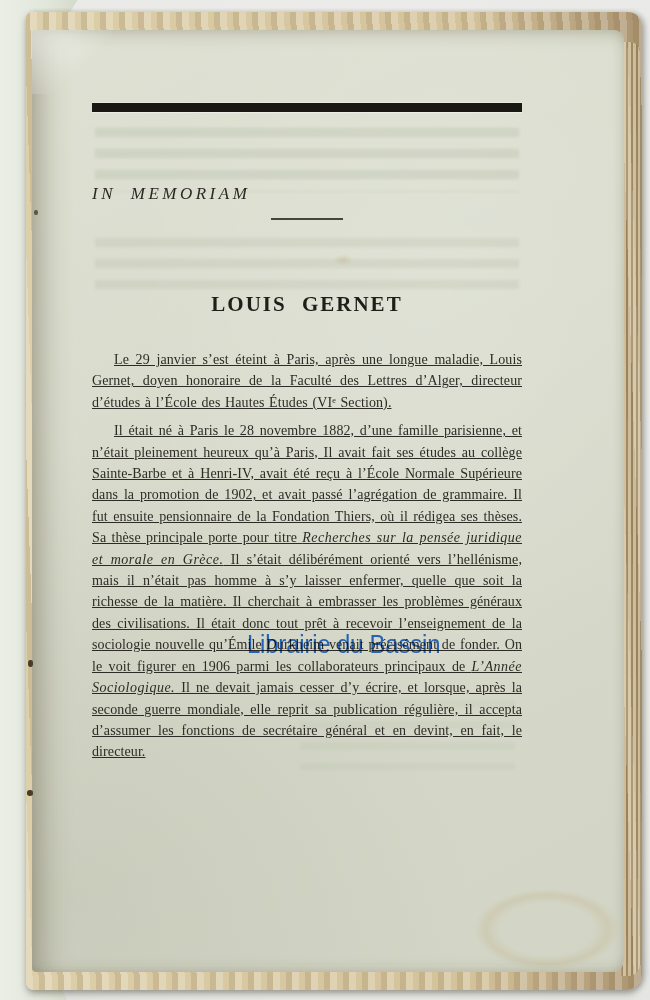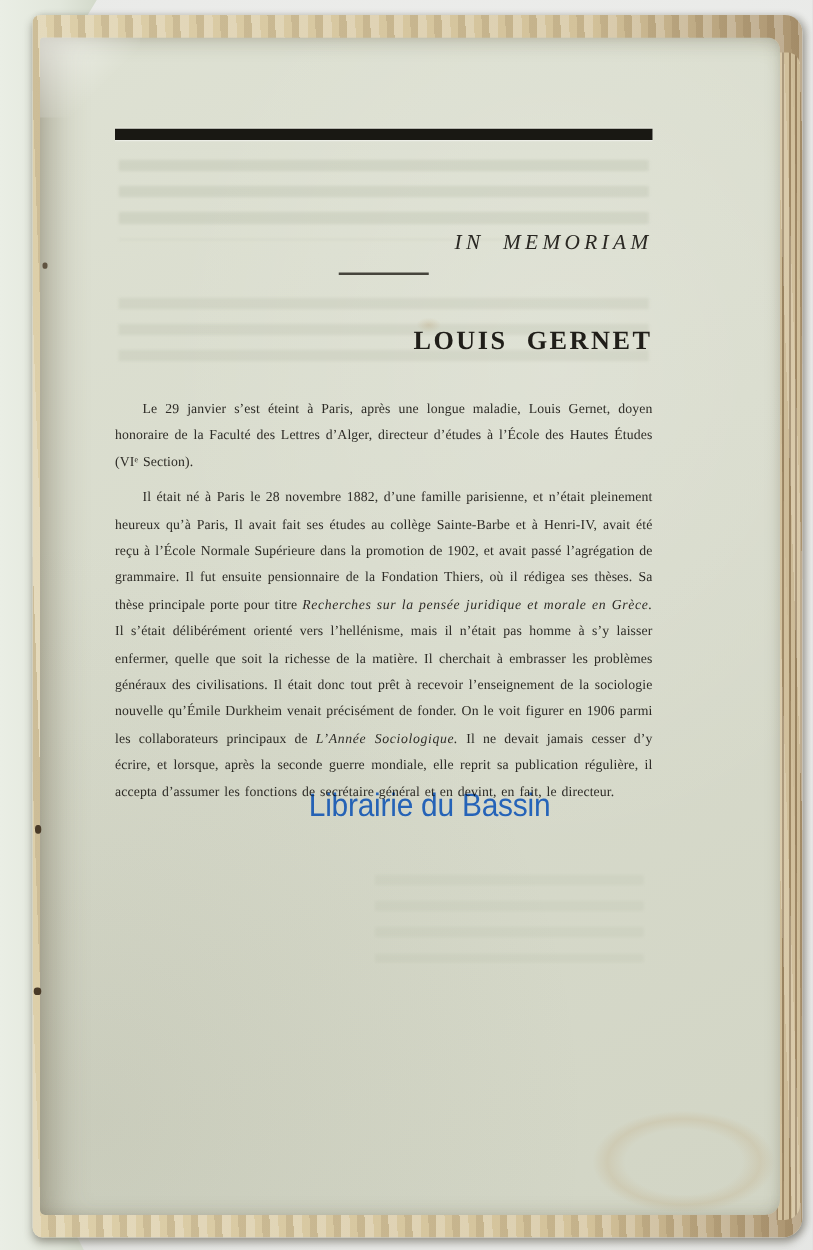--- a/index.html
+++ b/index.html
@@ -57,27 +57,27 @@
   .stain-top{left:330px;top:252px;width:26px;height:16px;border-radius:50%;
     background:radial-gradient(closest-side, rgba(180,150,100,.25), rgba(180,150,100,0) 75%);}
   .speck{position:absolute;background:#4a3b28;border-radius:45%;}
   .speck-1{left:28px;top:660px;width:5px;height:7px;}
   .speck-2{left:27px;top:790px;width:6px;height:6px;}
   .speck-3{left:34px;top:210px;width:4px;height:5px;opacity:.8;}
 
   .content{position:absolute;left:92px;top:95px;width:430px;color:var(--ink,#2d2b26);}
   .rule-thick{height:9px;margin-top:8px;background:var(--rule-black,#191813);
     box-shadow:0 1px 0 rgba(255,255,255,.45), 0 -1px 0 rgba(255,255,255,.30);}
-  .memoriam{margin-top:72px;text-align:right;font-style:italic;font-size:17px;line-height:20px;
+  .memoriam{margin-top:72px;text-align:left;font-style:italic;font-size:17px;line-height:20px;
     letter-spacing:3.5px;word-spacing:7px;color:#2a2823;}
   .rule-short{width:72px;height:2px;margin:14px auto 0;background:#46443c;}
-  .title{margin-top:40px;text-align:right;font-weight:bold;font-size:21px;line-height:24px;
+  .title{margin-top:72px;text-align:center;font-weight:bold;font-size:21px;line-height:24px;
     letter-spacing:2px;word-spacing:8px;color:#201e19;}
-  .para{margin:0;text-align:justify;font-size:11px;line-height:21.4px;
-    letter-spacing:.1px;word-spacing:1px;text-indent:22px;}
+  .para{margin:0;text-align:justify;font-size:14px;line-height:21.4px;
+    letter-spacing:.1px;word-spacing:1px;text-indent:22px;text-decoration:underline;}
   .para.first{margin-top:33px;}
   .para + .para{margin-top:7px;}
   .it{font-style:italic;letter-spacing:.5px;}
 
   .watermark{
     position:absolute;left:247px;top:630px;white-space:nowrap;
     font-family:"Liberation Sans","DejaVu Sans",sans-serif;
     font-size:26px;line-height:28px;letter-spacing:-.2px;
     color:var(--watermark-blue,#1a69e8);
     mix-blend-mode:multiply;opacity:.92;

